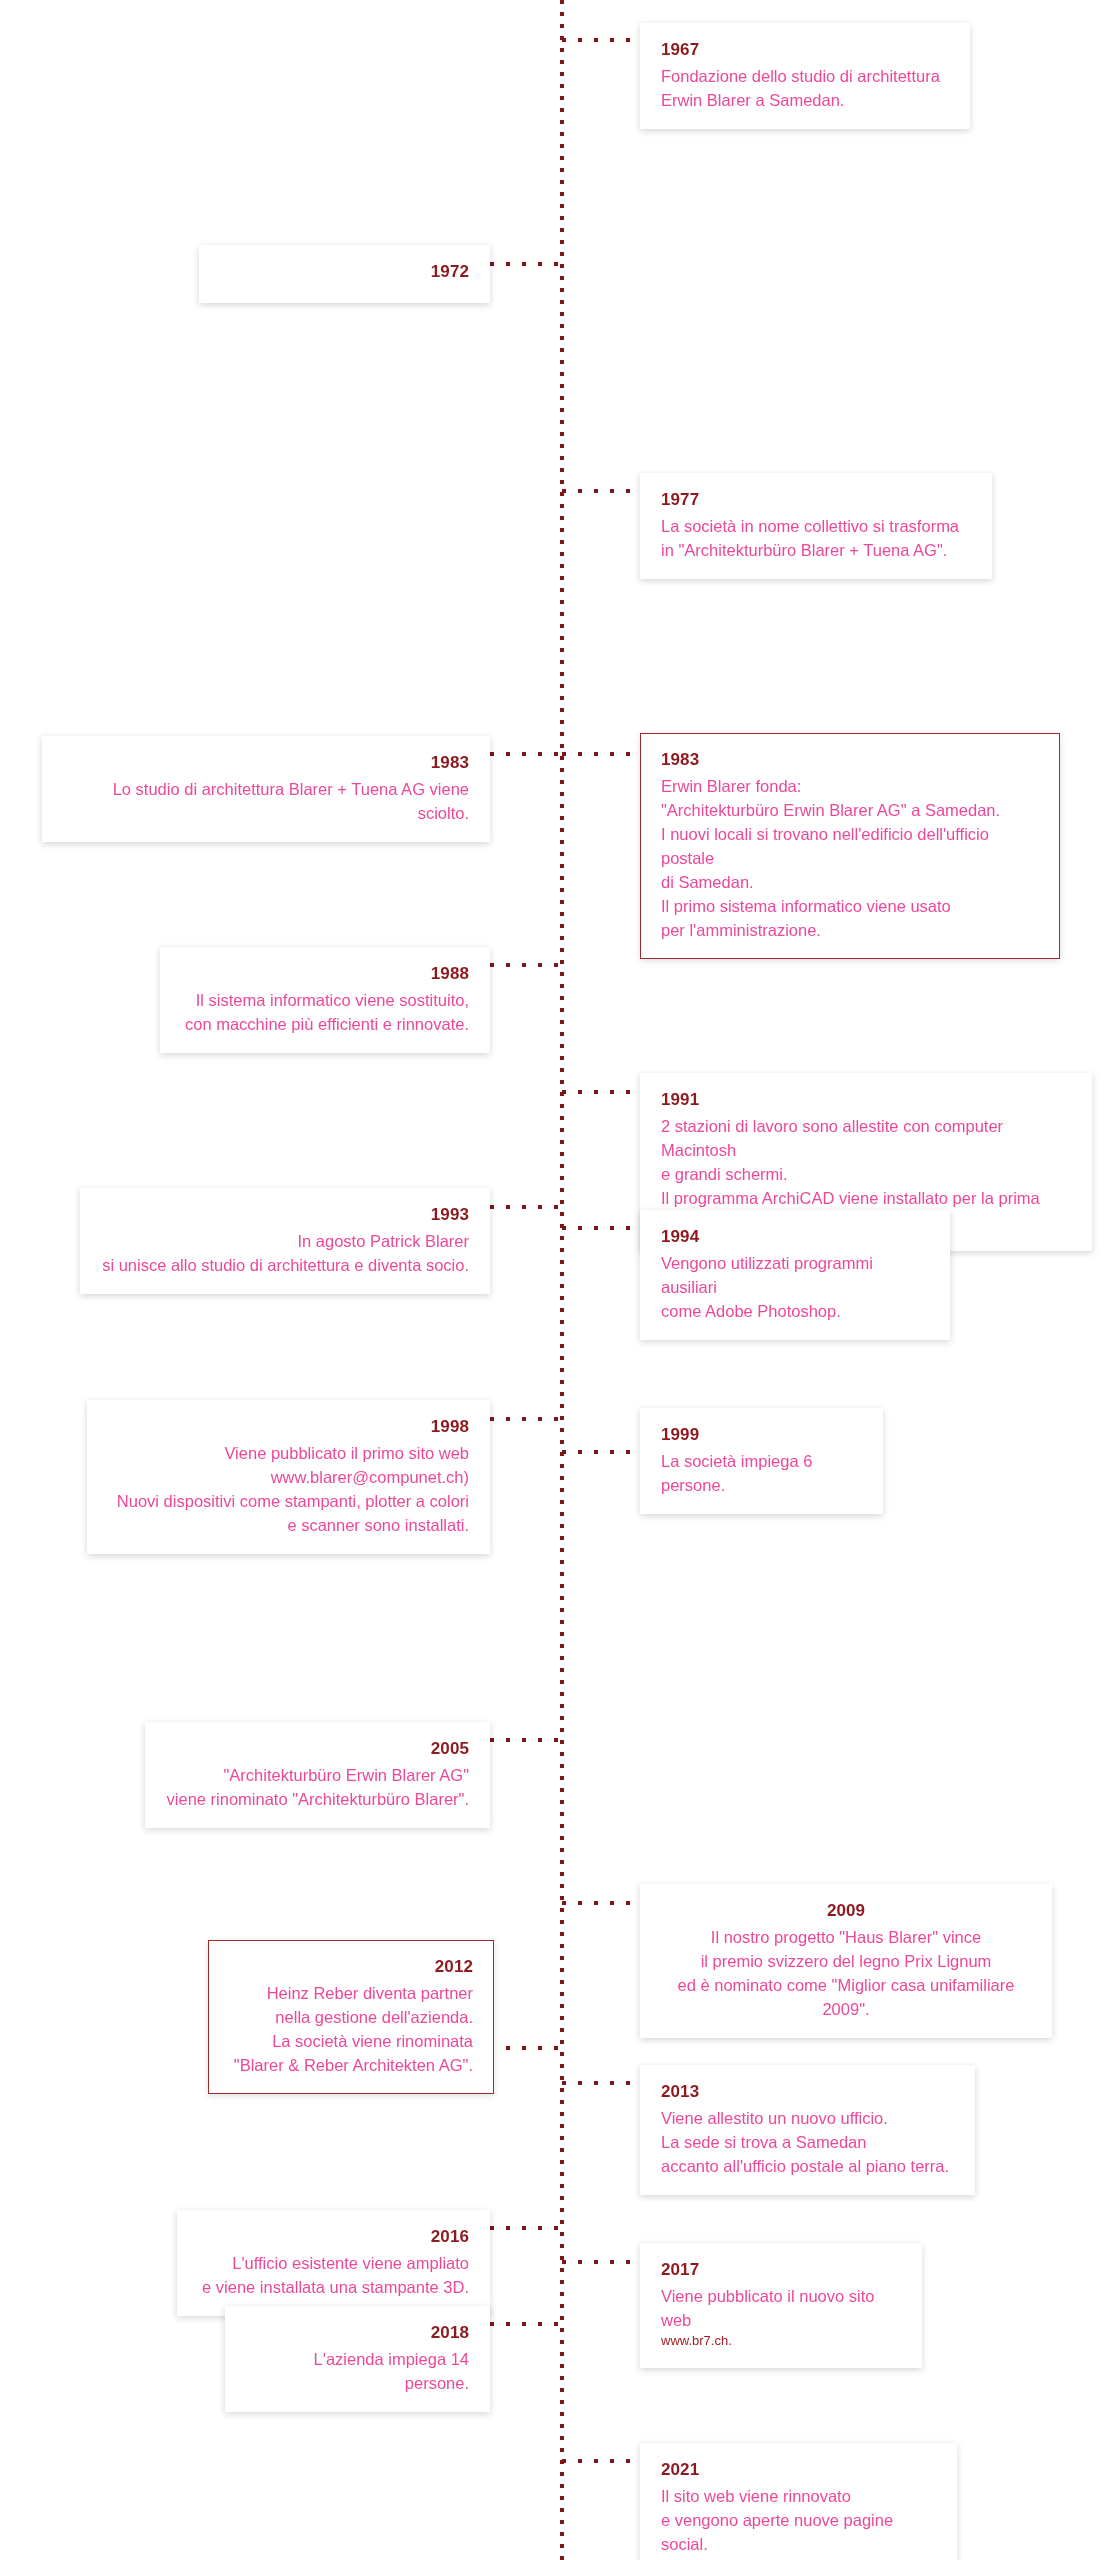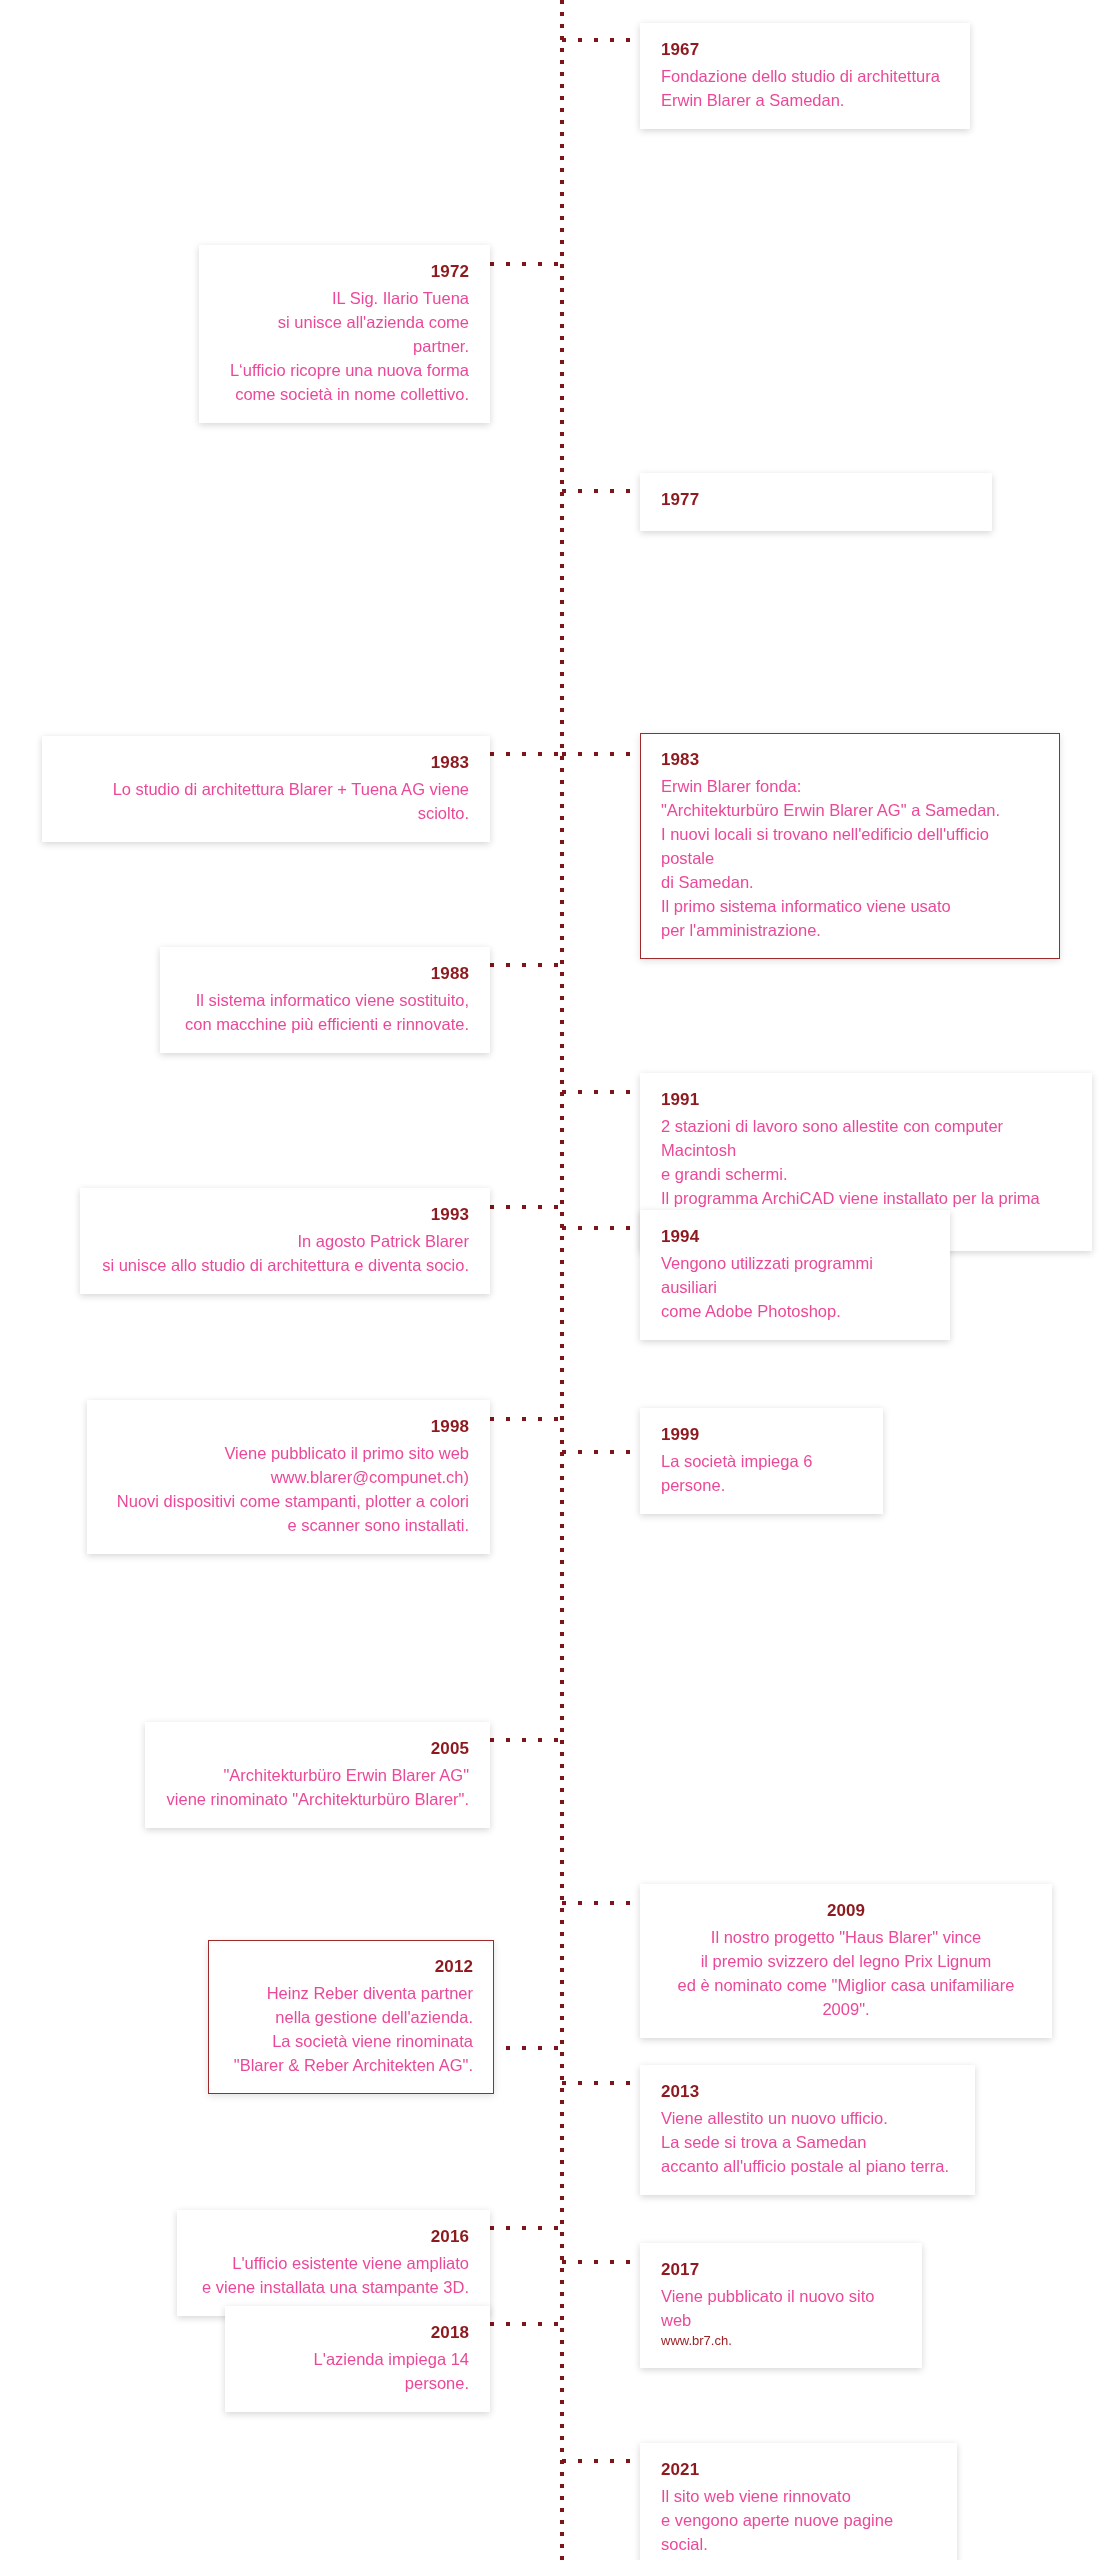--- a/index.html
+++ b/index.html
@@ -87,28 +87,26 @@
   <div id="entries-host">
       <div class="connector" style="top: 38px; left: 562px; width: 80px;"></div>
       <div class="card right" style="top: 23px; left: 640px; width: 330px;">
         <div class="card-year">1967</div>
         <div class="card-body">Fondazione dello studio di architettura
 Erwin Blarer a Samedan.</div>
       </div>
       <div class="connector" style="top: 262px; left: 490px; width: 72px;"></div>
       <div class="card left" style="top: 245px; left: 199px; width: 291px;">
         <div class="card-year">1972</div>
-        <div class="card-body">IL Sig. Ilario Tuena
-si unisce all'azienda come partner.
-L‘ufficio ricopre una nuova forma
-come società in nome collettivo.</div>
       </div>
       <div class="connector" style="top: 489px; left: 562px; width: 80px;"></div>
       <div class="card right" style="top: 473px; left: 640px; width: 352px;">
         <div class="card-year">1977</div>
+        <div class="card-body">La società in nome collettivo si trasforma
+in "Architekturbüro Blarer + Tuena AG".</div>
       </div>
       <div class="connector" style="top: 752px; left: 490px; width: 72px;"></div>
       <div class="card left" style="top: 736px; left: 42px; width: 448px;">
         <div class="card-year">1983</div>
         <div class="card-body">Lo studio di architettura Blarer + Tuena AG viene sciolto.</div>
       </div>
       <div class="connector" style="top: 752px; left: 562px; width: 80px;"></div>
       <div class="card right highlight" style="top: 733px; left: 640px; width: 420px;">
         <div class="card-year">1983</div>
         <div class="card-body">Erwin Blarer fonda:

